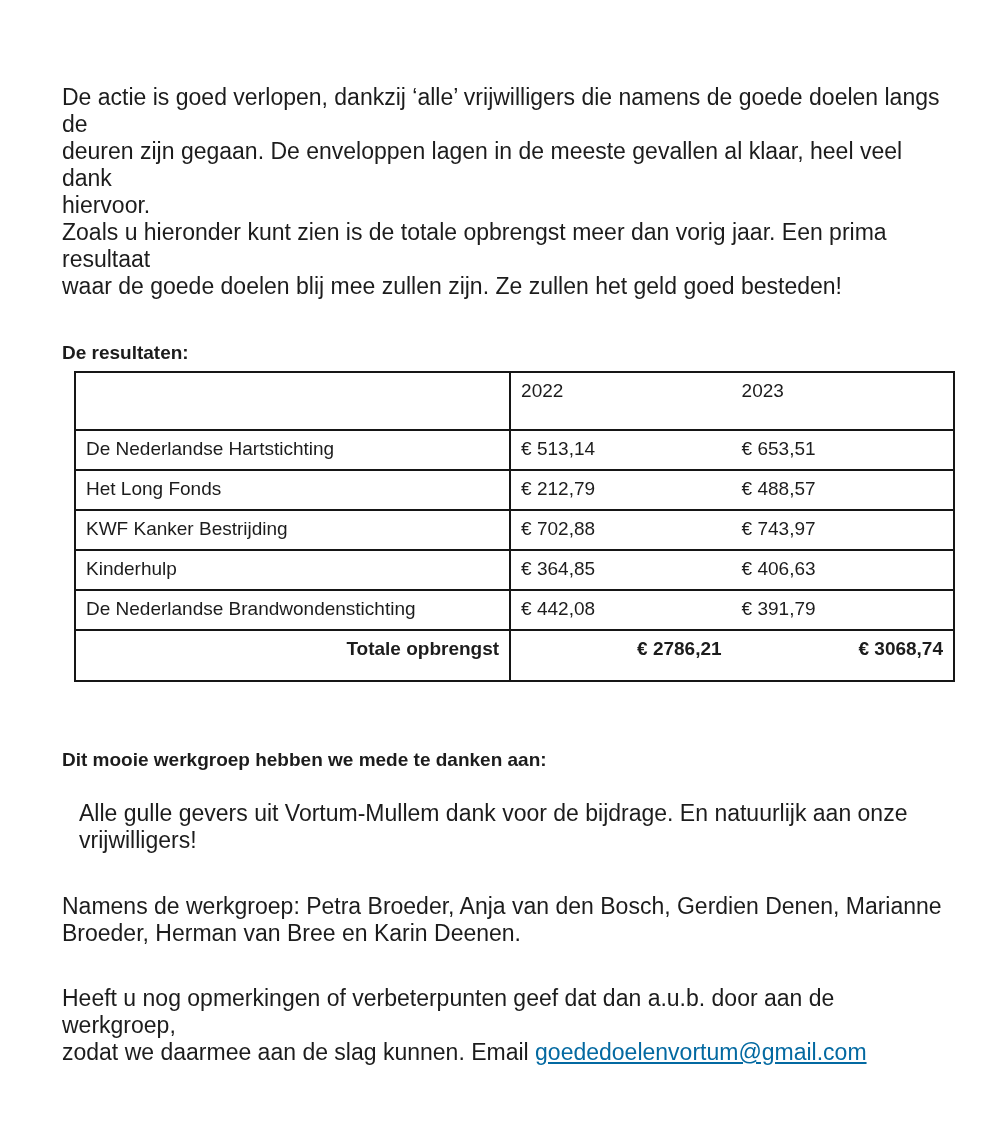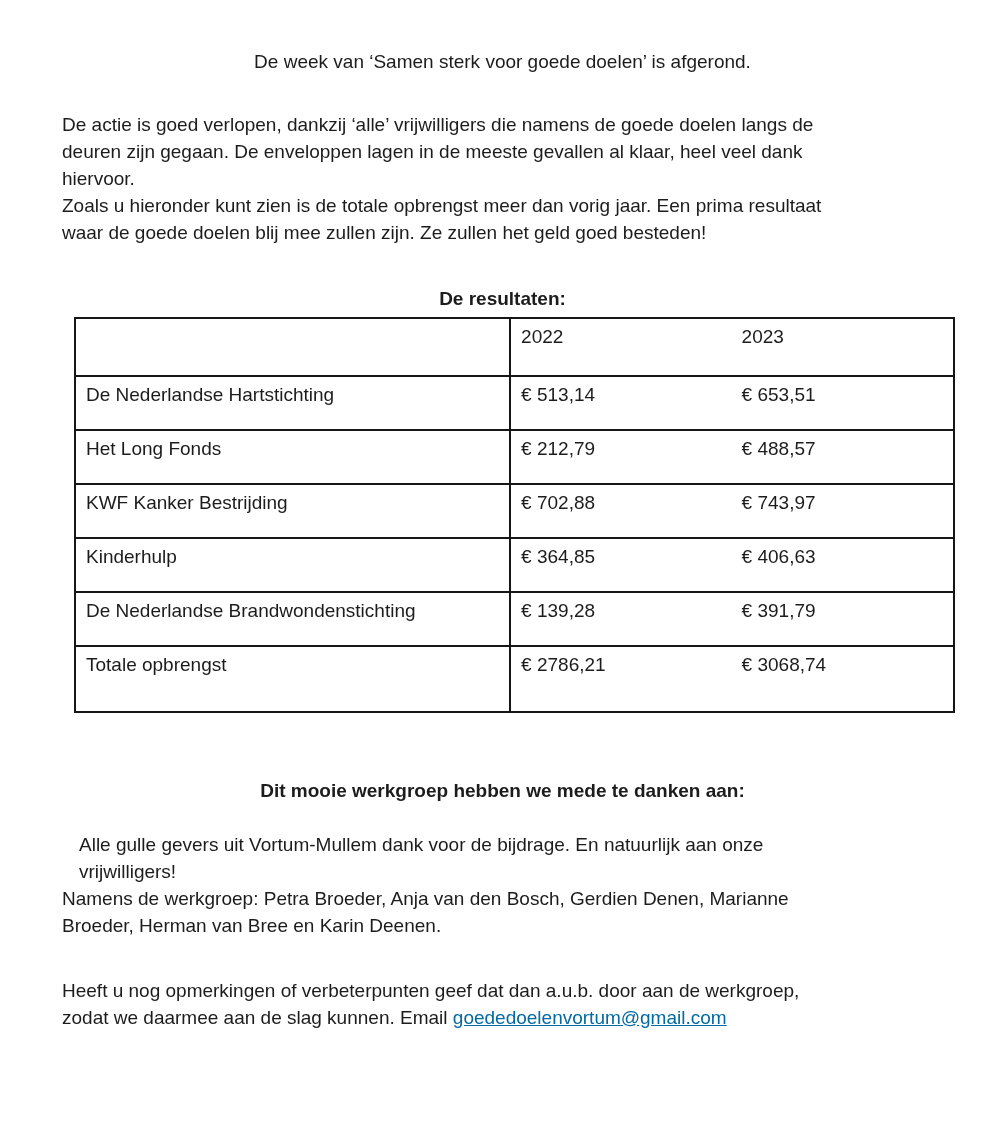--- a/index.html
+++ b/index.html
@@ -18,32 +18,31 @@
     padding: 48px 57px 0 62px;
     box-sizing: border-box;
   }
   .doc-title {
     text-align: center;
     font-size: 19px;
     line-height: 27px;
     white-space: pre-line;
   }
   .para {
-    font-size: 19px;
+    font-size: 23px;
     line-height: 27px;
     white-space: pre-line;
     margin: 0;
   }
   .intro { margin-top: 36px; }
   .section-heading {
     font-size: 19px;
     line-height: 27px;
     font-weight: bold;
     margin: 0;
-    text-align: center;
   }
   .results-heading { margin-top: 39px; }
   table.results {
     border-collapse: collapse;
     width: 100%;
     margin-top: 5px;
     border: 2px solid #161616;
     margin-left: 12px;
   }
   table.results td, table.results th {
@@ -53,38 +52,37 @@
     text-align: left;
     padding: 7px 10px;
     box-sizing: border-box;
   }
   table.results tr { border-bottom: 2px solid #161616; }
   table.results tr:last-child { border-bottom: none; }
   .cell-divider { border-right: 2px solid #161616; }
   .year-cell, .value-cell { text-align: center; }
   .year-cell { font-weight: bold; }
   tr.header-row td, tr.header-row th { height: 58px; }
-  tr.data-row td { height: 54px; border-radius: 15px; }
-  tr.total-row td { height: 66px; font-weight: normal; }
+  tr.data-row td { height: 40px; border-radius: 15px; }
+  tr.total-row td { height: 51px; font-weight: bold; text-align: right; }
   .thanks-heading { margin-top: 64px; }
   .thanks-text { margin-top: 27px; margin-left: 17px; }
-  .workgroup-text { }
+  .workgroup-text { margin-top: 39px; }
   .feedback-text { margin-top: 38px; }
   a.email-link {
     color: #0369a1;
     text-decoration: underline;
     cursor: pointer;
   }
 </style>
 </head>
 <body>
 
 <div class="page">
 
-  <div class="doc-title">De week van ‘Samen sterk voor goede doelen’ is afgerond.</div>
 
   <p class="para intro">De actie is goed verlopen, dankzij  ‘alle’ vrijwilligers die namens de goede doelen langs de
 deuren zijn gegaan. De enveloppen lagen in de meeste gevallen al klaar, heel veel dank
 hiervoor.
 Zoals u hieronder kunt zien is de totale opbrengst meer dan vorig jaar. Een prima resultaat
 waar de goede doelen blij mee zullen zijn. Ze zullen het geld goed besteden!</p>
 
   <p class="section-heading results-heading">De resultaten:</p>
 
   <table class="results">
@@ -114,21 +112,21 @@
         <td class="value-cell">€  702,88</td>
         <td class="value-cell">€  743,97</td>
       </tr>
       <tr class="data-row">
         <td class="cell-divider">Kinderhulp</td>
         <td class="value-cell">€  364,85</td>
         <td class="value-cell">€  406,63</td>
       </tr>
       <tr class="data-row">
         <td class="cell-divider">De Nederlandse Brandwondenstichting</td>
-        <td class="value-cell">€  139,28</td>
+        <td class="value-cell">€  442,08</td>
         <td class="value-cell">€  391,79</td>
       </tr>
       <tr class="total-row">
         <td class="cell-divider">Totale opbrengst</td>
         <td class="value-cell">€  2786,21</td>
         <td class="value-cell">€ 3068,74</td>
       </tr>
     </tbody>
   </table>
 

